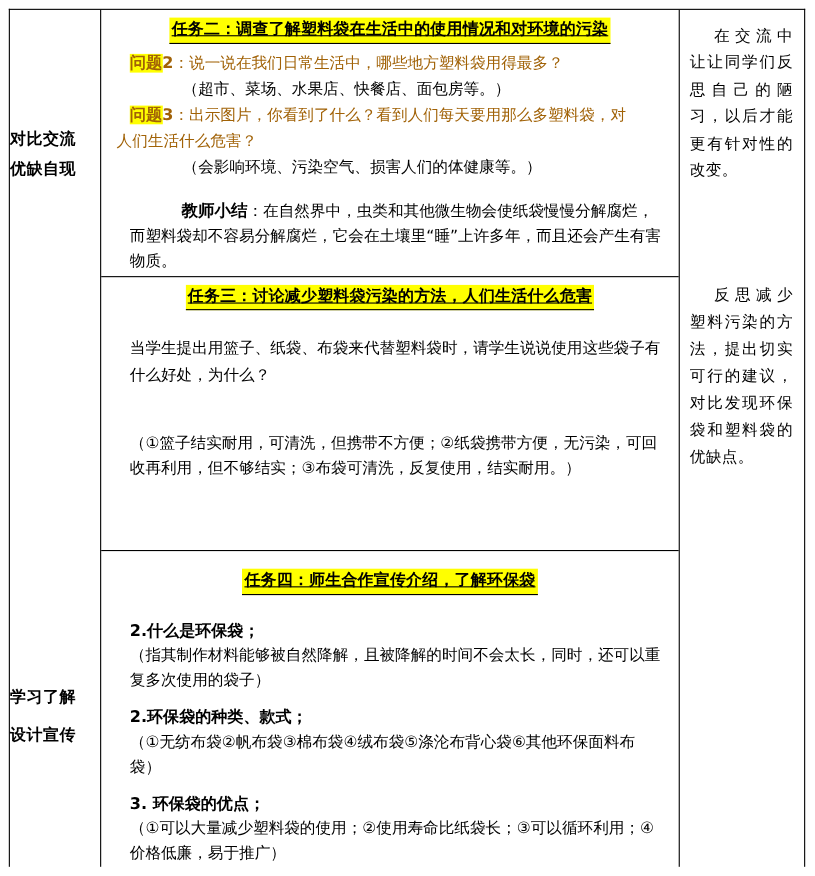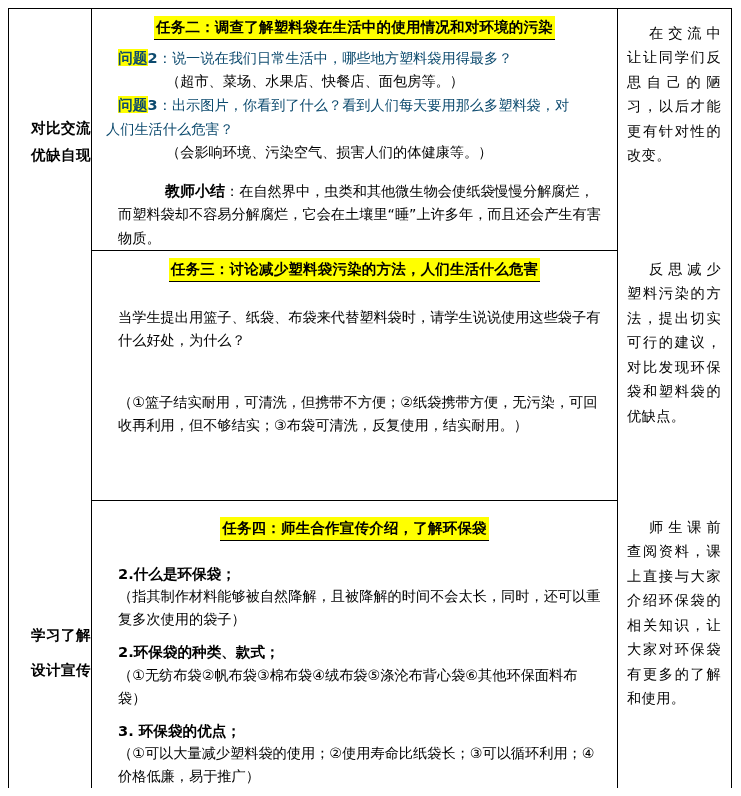--- a/index.html
+++ b/index.html
@@ -52,22 +52,22 @@
     flex: 0 0 113px;
     box-sizing: border-box;
     position: relative;
   }
 
   
   .stage-label {
     position: absolute;
     left: 0;
     width: 100%;
-    text-align: right;
-    font-family: Liberation Serif, serif;
+    text-align: left;
+    font-family: Liberation Mono, monospace;
     font-weight: bold;
     font-size: 14.5px;
     letter-spacing: 0.5px;
     line-height: 1.35;
     color: #000;
   }
   .stage-a1 { top: 110px; }
   .stage-a2 { top: 137px; }
   .stage-b1 { top: 617px; }
   .stage-b2 { top: 652px; }
@@ -94,28 +94,29 @@
     display: inline-block;
     background: #ffff00;
     font-family: "DejaVu Sans", "Liberation Sans", sans-serif;
     font-weight: bold;
     font-size: 14.5px;
     line-height: 1.5;
     letter-spacing: 0.2px;
     padding: 1px 2px 0 2px;
     border-bottom: 1px solid #000;
     color: #000;
+    text-decoration: underline;
   }
 
   .q-line {
     font-size: 14.2px;
     line-height: 1.62;
     margin: 0;
     text-indent: 0;
-    color: #0c4a6e;
+    color: #a16207;
   }
   .q-tag {
     background: #ffff00;
     font-weight: bold;
     font-size: 14.8px;
   }
   .q-num {
     font-weight: bold;
     font-size: 14.5px;
   }
@@ -242,17 +243,16 @@
 
         <p class="sec-head">3. 环保袋的优点；</p>
         <p class="sec-body indent-3">（①可以大量减少塑料袋的使用；②使用寿命比纸袋长；③可以循环利用；④价格低廉，易于推广）</p>
       </div>
 
     </div>
 
     <div class="col-right">
       <div class="note note-2">反思减少塑料污染的方法，提出切实可行的建议，对比发现环保袋和塑料袋的优缺点。</div>
       <div class="note note-1">在交流中让让同学们反思自己的陋习，以后才能更有针对性的改变。</div>
-      <div class="note note-3">师生课前查阅资料，课上直接与大家介绍环保袋的相关知识，让大家对环保袋有更多的了解和使用。</div>
     </div>
 
   </div>
 </div>
 
 </body></html>

